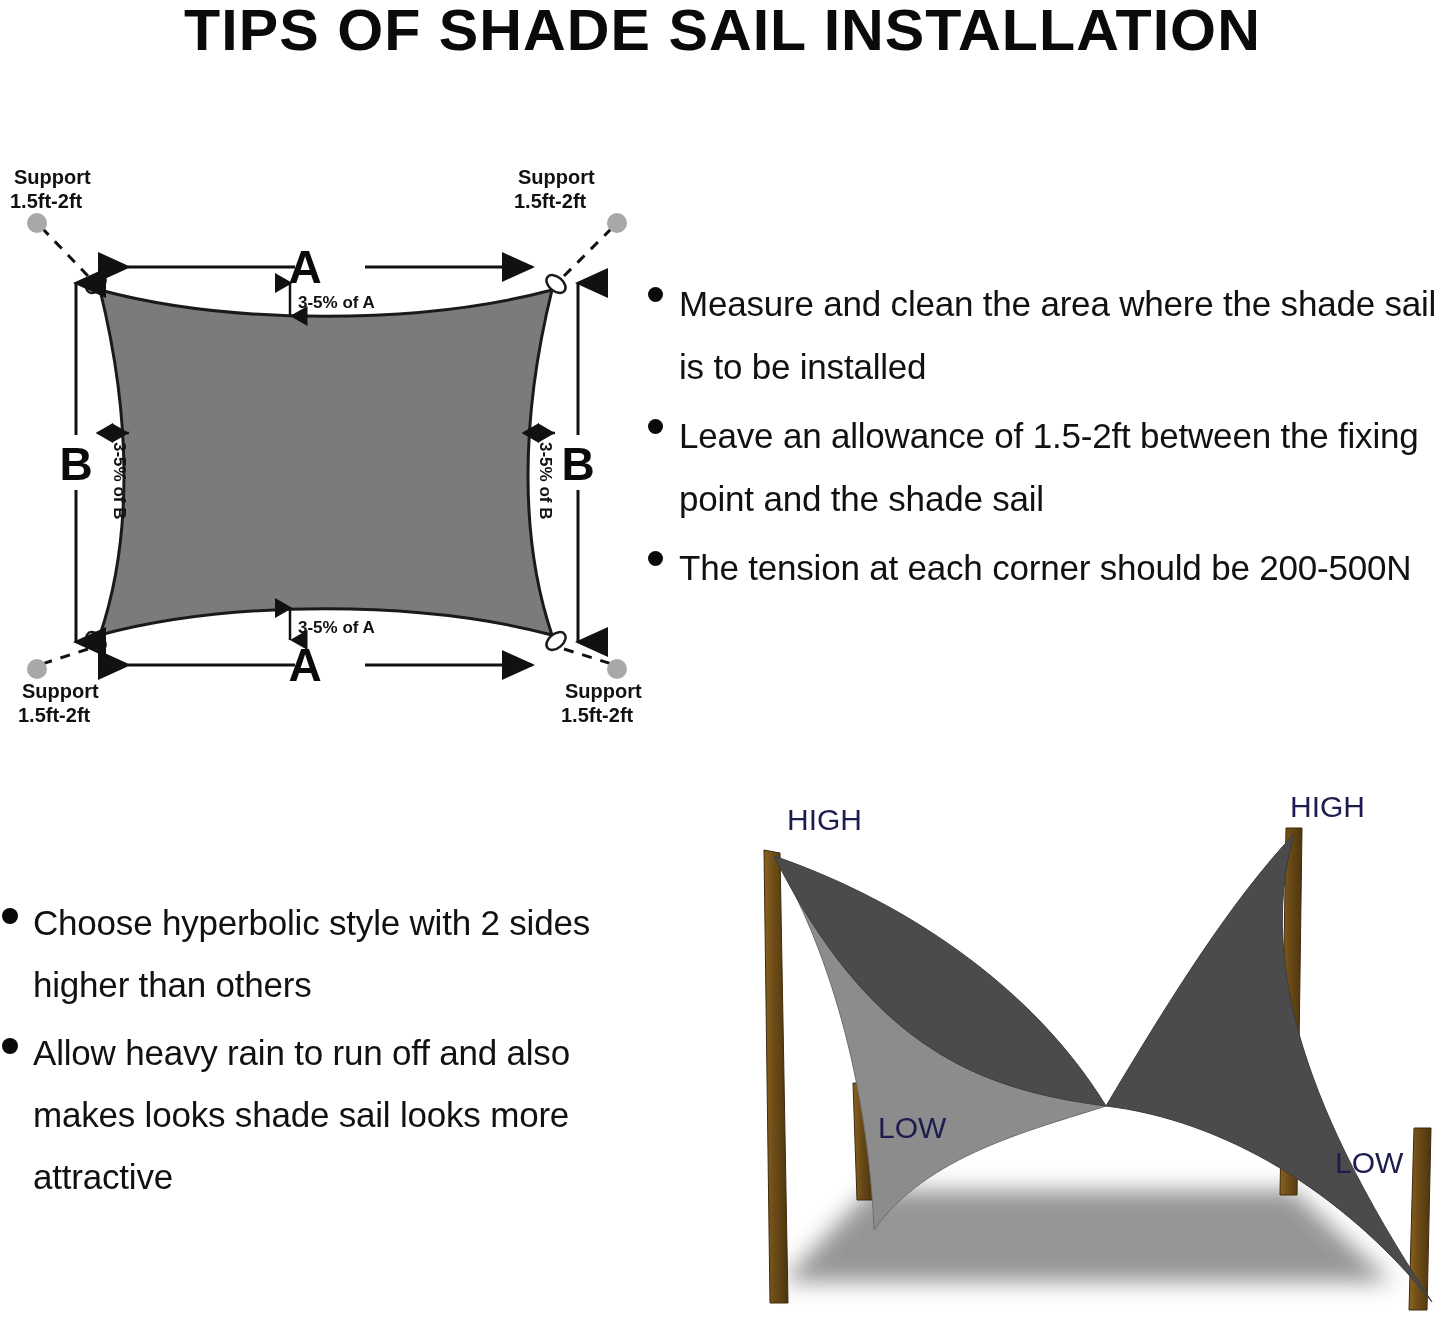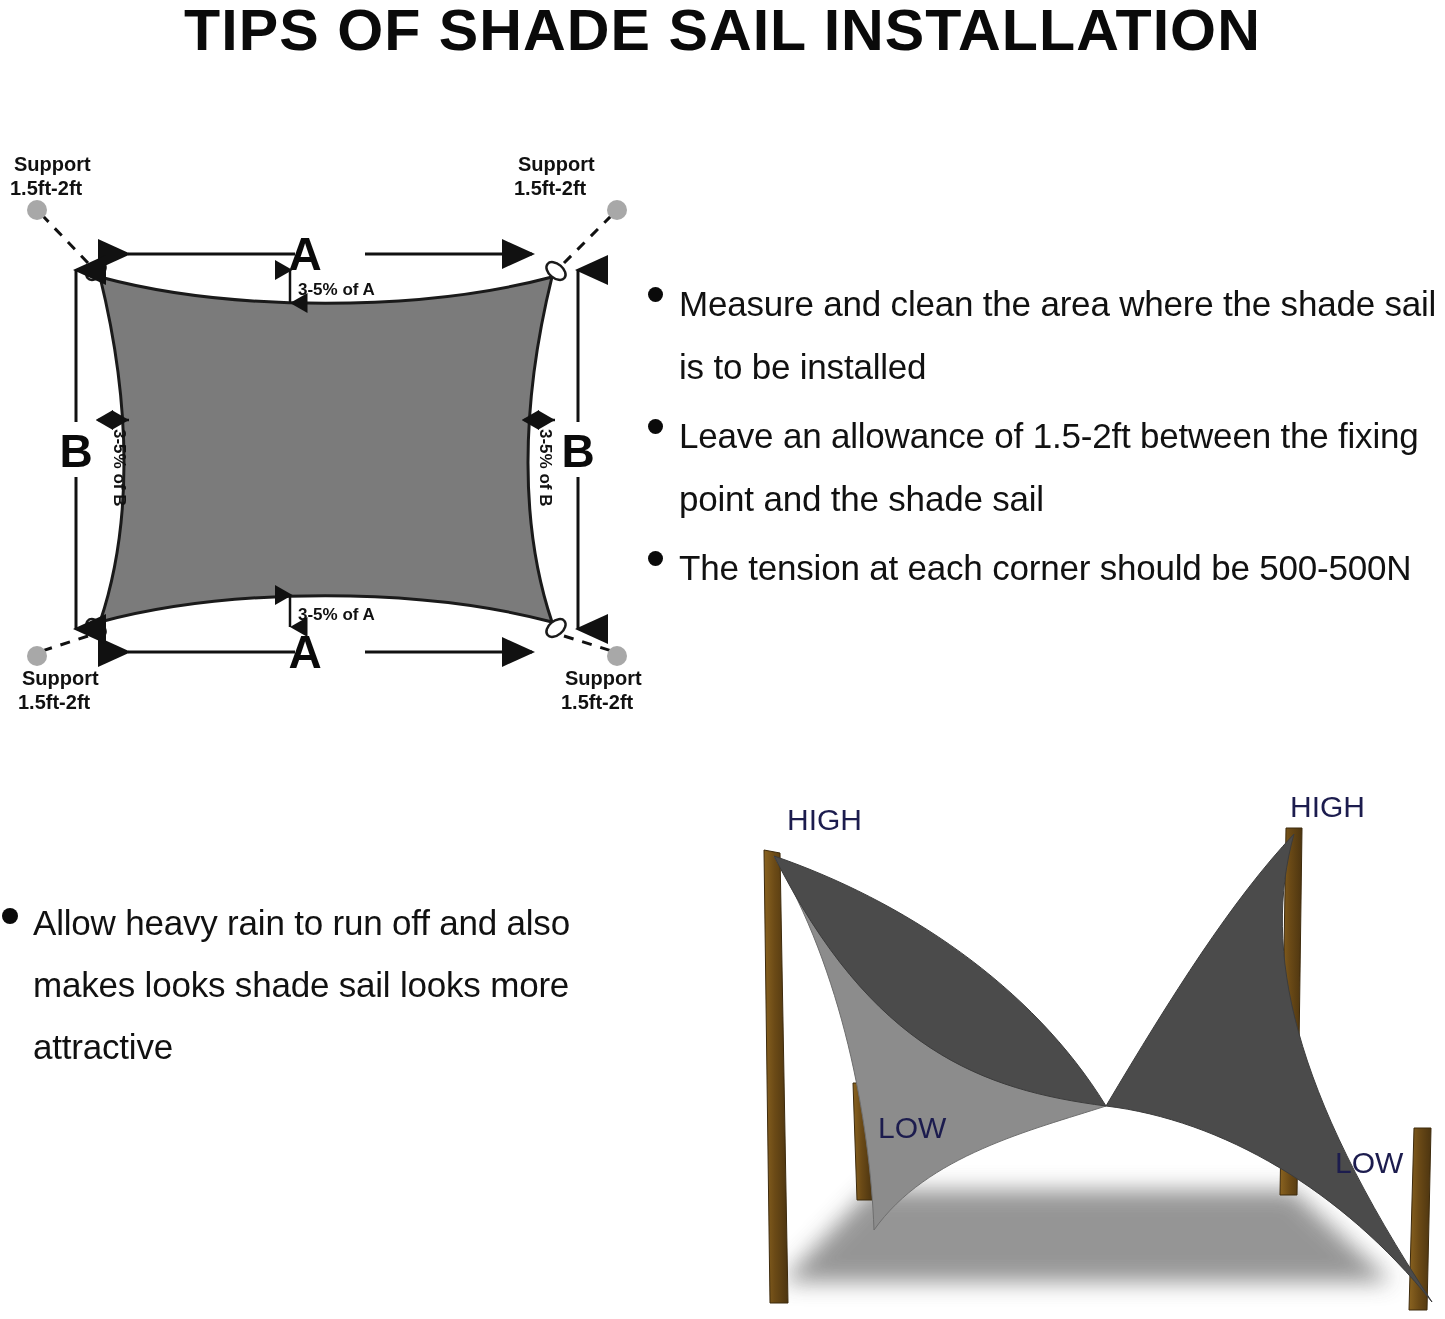--- a/index.html
+++ b/index.html
@@ -14,21 +14,21 @@
   .title{
     position:absolute;left:0;top:-2px;width:1445px;text-align:center;
     font-family:"Liberation Sans","DejaVu Sans",sans-serif;
     font-weight:bold;font-size:58px;line-height:64px;letter-spacing:1px;
     color:#0a0a0a;transform:scaleX(1.02);transform-origin:center top;
     white-space:nowrap;
   }
 
   
   .svg-block{position:absolute;}
-  #rect-diagram{left:0px;top:137px;width:660px;height:590px;}
+  #rect-diagram{left:0px;top:150px;width:660px;height:590px;}
   #hyper-diagram{left:702px;top:790px;width:775px;height:530px;}
 
   
   .bullets{position:absolute;}
   #bullets-right{left:648px;top:272px;width:800px;}
   #bullets-left{left:2px;top:892px;width:620px;}
 
   .bullet{
     display:flex;align-items:flex-start;
     margin-bottom:6px;
@@ -184,25 +184,29 @@
     <div class="bullet">
       <span class="dot"></span>
       <span class="btext">Measure and clean the area where the shade sail is to be installed</span>
     </div>
     <div class="bullet">
       <span class="dot"></span>
       <span class="btext">Leave an allowance of 1.5-2ft between the fixing point and the shade sail</span>
     </div>
     <div class="bullet">
       <span class="dot"></span>
-      <span class="btext">The tension at each corner should be 500-500N</span>
+      <span class="btext">The tension at each corner should be 200-500N</span>
     </div>
   </div>
 
   <div class="bullets" id="bullets-left">
+    <div class="bullet">
+      <span class="dot"></span>
+      <span class="btext">Choose hyperbolic style with 2 sides higher than others</span>
+    </div>
     <div class="bullet">
       <span class="dot"></span>
       <span class="btext">Allow heavy rain to run off and also makes looks shade sail looks more attractive</span>
     </div>
   </div>
 
   <div class="svg-block" id="hyper-diagram">
     <svg width="775" height="530" viewBox="0 0 775 530" xmlns="http://www.w3.org/2000/svg">
       <defs>
         <linearGradient id="postG" x1="0" y1="0" x2="1" y2="0">

